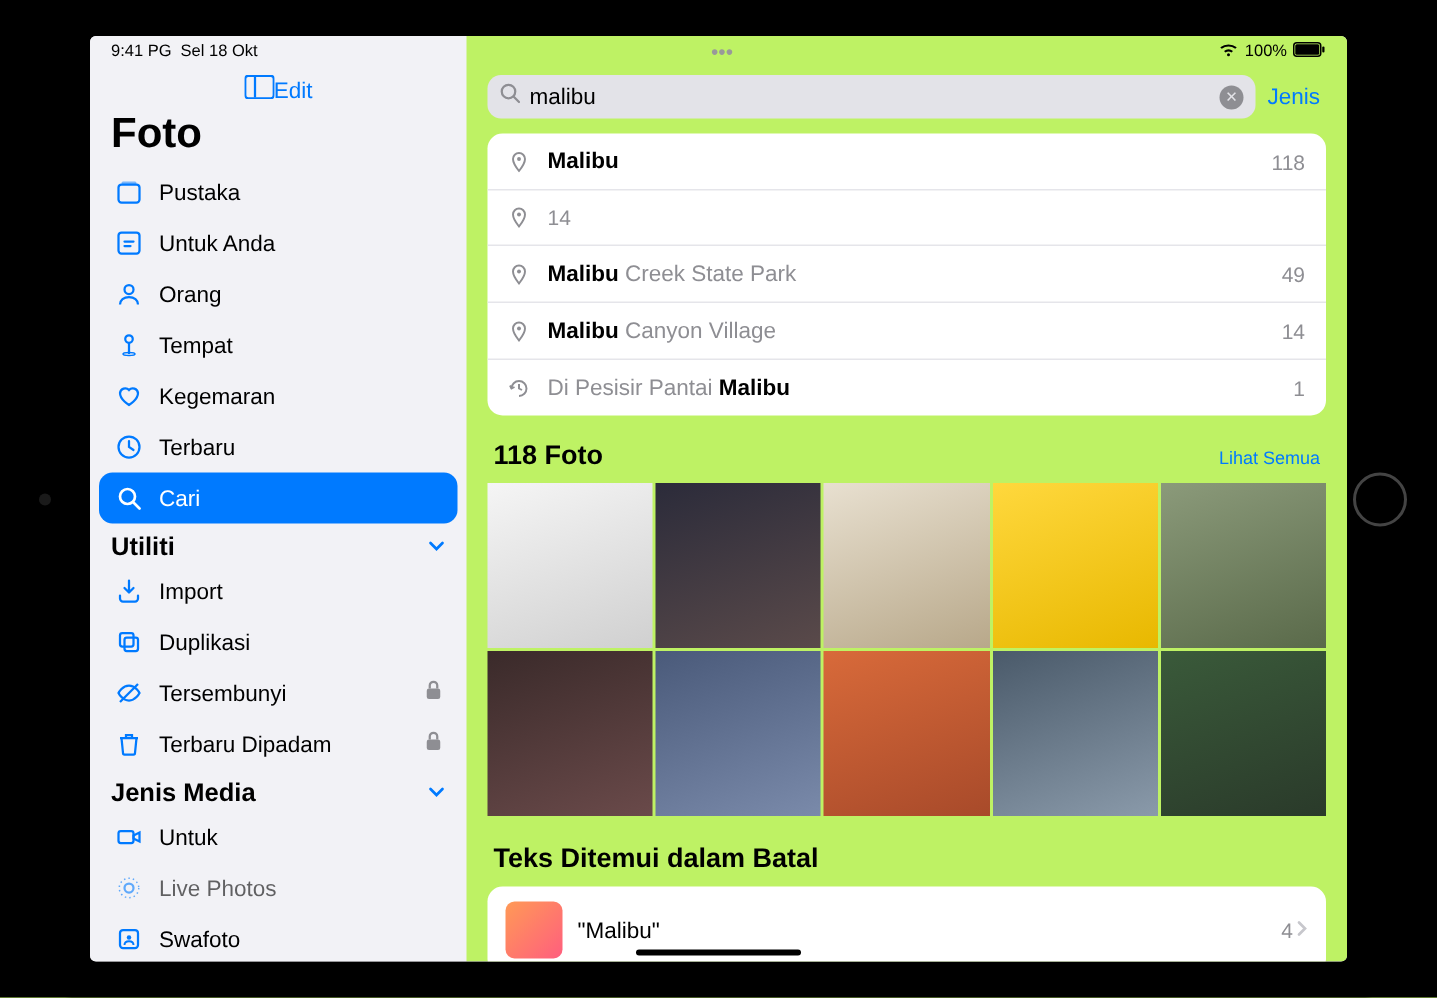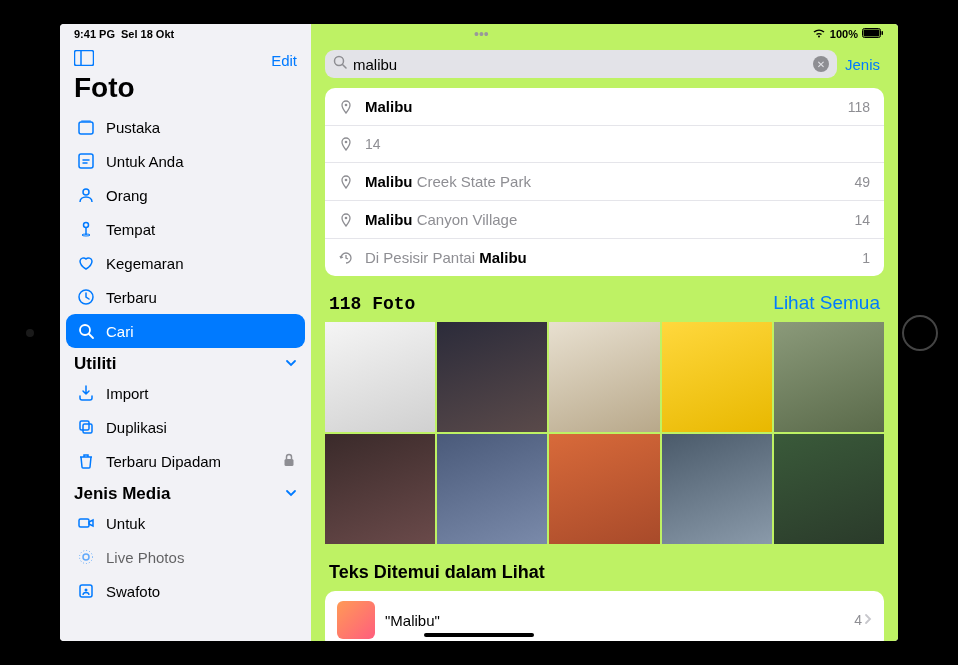--- a/index.html
+++ b/index.html
@@ -3,27 +3,27 @@
 <meta charset="utf-8">
 <style>
   * { margin: 0; padding: 0; box-sizing: border-box; font-family: -apple-system, BlinkMacSystemFont, "Helvetica Neue", sans-serif; }
   body { background: #000; display: flex; align-items: center; justify-content: center; height: 665px; width: 958px; }
   .device-frame { width: 958px; height: 665px; background: #000; border-radius: 48px; padding: 24px 60px; position: relative; display: flex; }
   .home-button { position: absolute; right: 20px; top: 50%; transform: translateY(-50%); width: 36px; height: 36px; border: 2px solid #444; border-radius: 50%; }
   .camera-dot { position: absolute; left: 26px; top: 50%; width: 8px; height: 8px; background: #1a1a1a; border-radius: 50%; transform: translateY(-50%); }
   .screen { background: #f2f2f6; border-radius: 4px; flex: 1; display: flex; overflow: hidden; position: relative; }
 
   
-  .status-bar { position: absolute; top: 0; left: 0; right: 0; height: 20px; display: flex; justify-content: space-between; align-items: center; padding: 0 14px; font-size: 11px; font-weight: 700; z-index: 10; }
+  .status-bar { position: absolute; top: 0; left: 0; right: 0; height: 20px; display: flex; justify-content: space-between; align-items: center; padding: 0 14px; font-size: 11px; font-weight: 400; z-index: 10; }
   .status-left { display: flex; gap: 6px; align-items: center; }
   .status-right { display: flex; gap: 4px; align-items: center; justify-content: center; }
 
   
   .sidebar { width: 251px; background: #f2f2f6; padding-top: 26px; border-right: none; display: flex; flex-direction: column; overflow: hidden; }
-  .sidebar-header { display: flex; justify-content: space-between; align-items: center; padding: 0 14px 0 14px; }
+  .sidebar-header { display: flex; justify-content: center; align-items: center; padding: 0 14px 0 14px; }
   .sidebar-toggle { color: #007aff; }
   .edit-link { color: #007aff; font-size: 15px; }
   .app-title { font-size: 28px; font-weight: 700; padding: 2px 14px 6px; }
   .nav-list { list-style: none; padding: 0 6px; text-align: center; }
   .nav-item { display: flex; align-items: center; gap: 10px; padding: 7px 10px; border-radius: 9px; font-size: 15px; color: #000; }
   .nav-item.selected { background: #007aff; color: #fff; }
   .nav-item .icon { width: 20px; height: 20px; display: inline-flex; align-items: center; justify-content: center; color: #007aff; flex-shrink: 0; }
   .nav-item.selected .icon { color: #fff; }
   .nav-item .lock { margin-left: auto; color: #8e8e93; }
   .section-header { display: flex; justify-content: space-between; align-items: flex-start; padding: 6px 14px 2px; font-size: 17px; font-weight: 700; }
@@ -40,22 +40,22 @@
   .suggestions { background: #fff; border-radius: 10px; margin: 4px 4px 0; overflow: hidden; }
   .sug-row { display: flex; align-items: center; padding: 10px 14px; border-bottom: 0.5px solid #e5e5ea; gap: 10px; font-size: 15px; }
   .sug-row:last-child { border-bottom: none; align-items: center; }
   .sug-row .icon { width: 16px; color: #8e8e93; flex-shrink: 0; display: inline-flex; }
   .sug-text { flex: 1; }
   .sug-text .bold { font-weight: 600; color: #000; }
   .sug-text .rest { color: #8e8e93; }
   .sug-count { color: #8e8e93; font-size: 14px; }
 
   .results-header { display: flex; justify-content: space-between; align-items: baseline; padding: 16px 8px 8px; }
-  .results-title { font-size: 18px; font-weight: 700; font-family: Liberation Mono, monospace; }
-  .see-all { color: #007aff; font-size: 19px; }
+  .results-title { font-size: 18px; font-weight: 700; }
+  .see-all { color: #007aff; font-size: 12px; }
 
   .photo-grid { display: grid; grid-template-columns: repeat(5, 1fr); gap: 2px; padding: 0 4px; }
   .photo-thumb { aspect-ratio: 1; background: #ccc; background-size: cover; background-position: center; }
 
   .text-found-title { font-size: 18px; font-weight: 700; padding: 18px 8px 8px; }
   .text-found-card { background: #fff; border-radius: 10px; margin: 0 4px; display: flex; align-items: center; padding: 10px 12px; gap: 10px; }
   .thumb-small { width: 38px; height: 38px; border-radius: 6px; background: linear-gradient(135deg,#ff9a56,#ff5e7e); flex-shrink: 0; }
   .text-found-label { flex: 1; font-size: 15px; }
   .text-found-count { color: #8e8e93; font-size: 14px; display: flex; align-items: center; gap: 2px; }
 
@@ -204,20 +204,33 @@
               <svg width="18" height="18" viewBox="0 0 18 18">
                 <rect x="3" y="3" width="9" height="9" rx="1.5" fill="none" stroke="currentColor" stroke-width="1.5"></rect>
                 <rect x="6" y="6" width="9" height="9" rx="1.5" fill="none" stroke="currentColor" stroke-width="1.5"></rect>
               </svg>
             </span>
           <span>Duplikasi</span>
         </li>
         <li class="nav-item">
           <span class="icon">
               <svg width="18" height="18" viewBox="0 0 18 18">
+                <path d="M2 9s2.5-5 7-5 7 5 7 5-2.5 5-7 5-7-5-7-5z" fill="none" stroke="currentColor" stroke-width="1.5"></path>
+                <line x1="3" y1="15" x2="15" y2="3" stroke="currentColor" stroke-width="1.5"></line>
+              </svg>
+            </span>
+          <span>Tersembunyi</span>
+          <span class="lock"><svg width="12" height="14" viewBox="0 0 12 14">
+                <rect x="1.5" y="6" width="9" height="7" rx="1.5" fill="#8e8e93"></rect>
+                <path d="M3.5 6V4a2.5 2.5 0 015 0v2" fill="none" stroke="#8e8e93" stroke-width="1.5"></path>
+              </svg></span>
+        </li>
+        <li class="nav-item">
+          <span class="icon">
+              <svg width="18" height="18" viewBox="0 0 18 18">
                 <path d="M4 5h10l-1 10a1 1 0 01-1 1H6a1 1 0 01-1-1zM3 5h12M7 5V3h4v2" fill="none" stroke="currentColor" stroke-width="1.5"></path>
               </svg>
             </span>
           <span>Terbaru Dipadam</span>
           <span class="lock"><svg width="12" height="14" viewBox="0 0 12 14">
                 <rect x="1.5" y="6" width="9" height="7" rx="1.5" fill="#8e8e93"></rect>
                 <path d="M3.5 6V4a2.5 2.5 0 015 0v2" fill="none" stroke="#8e8e93" stroke-width="1.5"></path>
               </svg></span>
         </li>
       </ul>
@@ -337,21 +350,21 @@
         <div class="photo-thumb t3"></div>
         <div class="photo-thumb t4"></div>
         <div class="photo-thumb t5"></div>
         <div class="photo-thumb t6"></div>
         <div class="photo-thumb t7"></div>
         <div class="photo-thumb t8"></div>
         <div class="photo-thumb t9"></div>
         <div class="photo-thumb t10"></div>
       </div>
 
-      <div class="text-found-title">Teks Ditemui dalam Lihat</div>
+      <div class="text-found-title">Teks Ditemui dalam Batal</div>
       <div class="text-found-card">
         <div class="thumb-small"></div>
         <span class="text-found-label">"Malibu"</span>
         <span class="text-found-count">
           <span>4</span>
           <span><svg width="8" height="12" viewBox="0 0 8 12">
                 <path d="M2 2l4 4-4 4" fill="none" stroke="#c7c7cc" stroke-width="1.8" stroke-linecap="round"></path>
               </svg></span>
         </span>
       </div>

